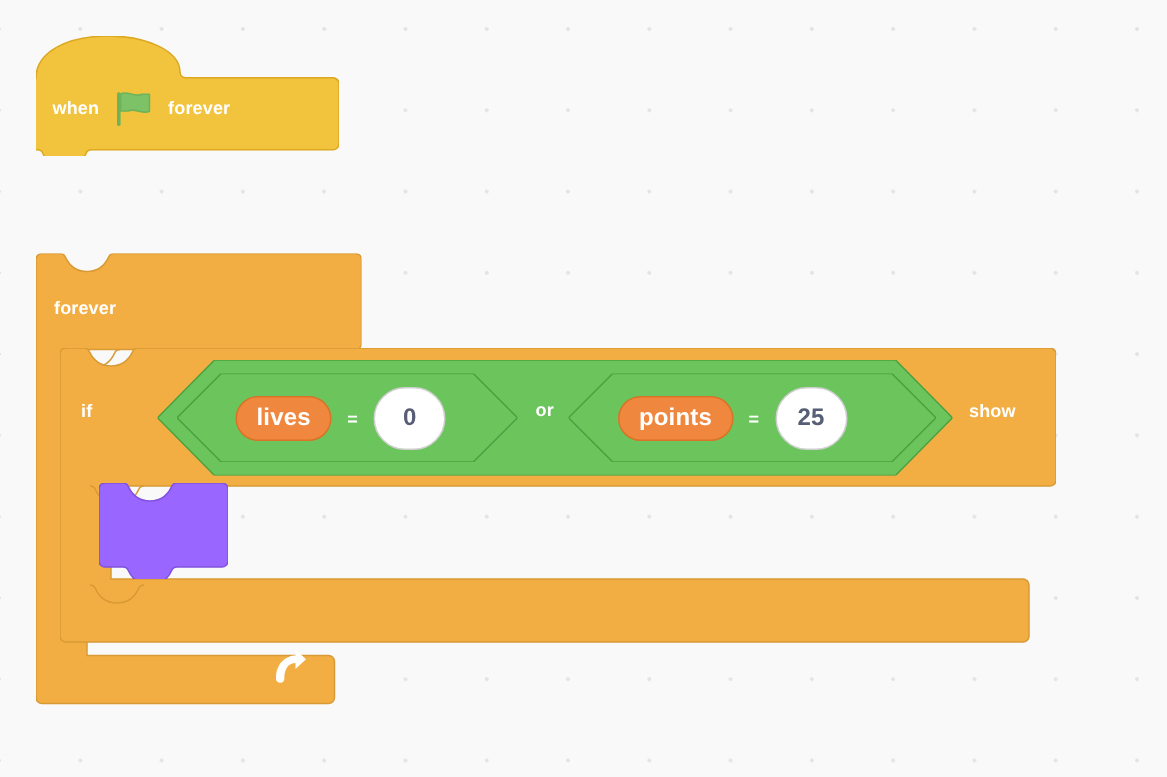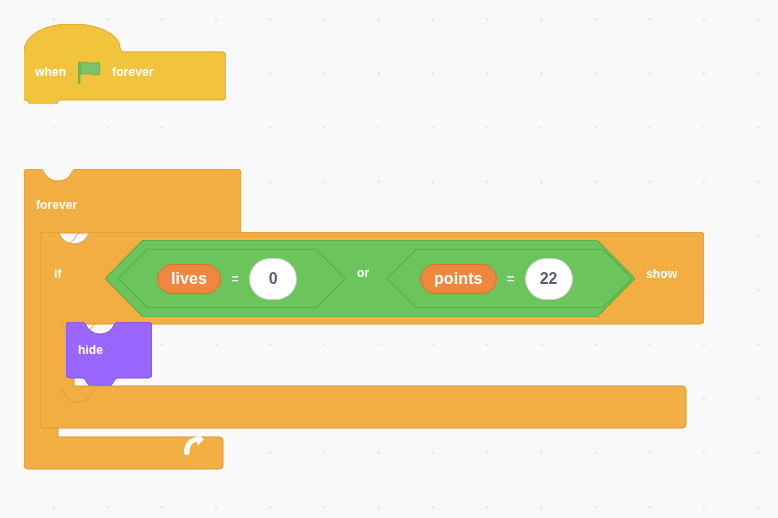--- a/index.html
+++ b/index.html
@@ -144,21 +144,21 @@
     left: 252px;
     top: 27px;
   }
 
   
   .bool-equals {
     position: absolute;
     height: 59px;
   }
   #bool-eq-lives { left: 118px; top: 249px; width: 227px; }
-  #bool-eq-points { left: 387px; top: 249px; width: 245px; }
+  #bool-eq-points { left: 379px; top: 249px; width: 245px; }
 
   .eq-row {
     position: absolute;
     left: 0;
     top: 0;
     width: 100%;
     height: 59px;
     display: flex;
     align-items: center;
     gap: 0px;
@@ -307,21 +307,21 @@
 
   <div id="bool-eq-points" class="bool-equals">
     <svg width="245" height="59" viewBox="0 0 245 59">
       <path d="M29.5,0 H215.5 L245,29.5 L215.5,59 H29.5 L0,29.5 Z" fill="#6bc45c" stroke="#4ca03f" stroke-width="1"></path>
     </svg>
     <div class="eq-row">
       <div class="reporter eq-left-2">
         <span class="blk-label">points</span>
       </div>
       <div class="blk-label eq-sign">=</div>
-      <div class="num-input">22</div>
+      <div class="num-input">25</div>
     </div>
   </div>
 
   <div class="hat-block">
     <svg class="hat-dome" width="202" height="80" viewBox="0 0 202 80">
       <path d="M0,28
                C0,10 22,0 48,0
                C74,0 96,10 96,24
                a4,4 0 0 0 3.6,3.9
                h98.4
@@ -363,18 +363,15 @@
                a4,4 0 0 1 -4,4
                h-30
                a4,4 0 0 0 -3.6,2.4
                c-2.6,5.6 -7.5,9.6 -14.4,9.6
                c-6.9,0 -11.8,-4 -14.4,-9.6
                a4,4 0 0 0 -3.6,-2.4
                h-12
                a4,4 0 0 1 -4,-4
                z" fill="#9966ff" stroke="#8151e0" stroke-width="1"></path>
     </svg>
-    <div class="stack-text">
-      <span class="blk-label">hide</span>
-    </div>
   </div>
 
 </div>
 
 </body></html>

